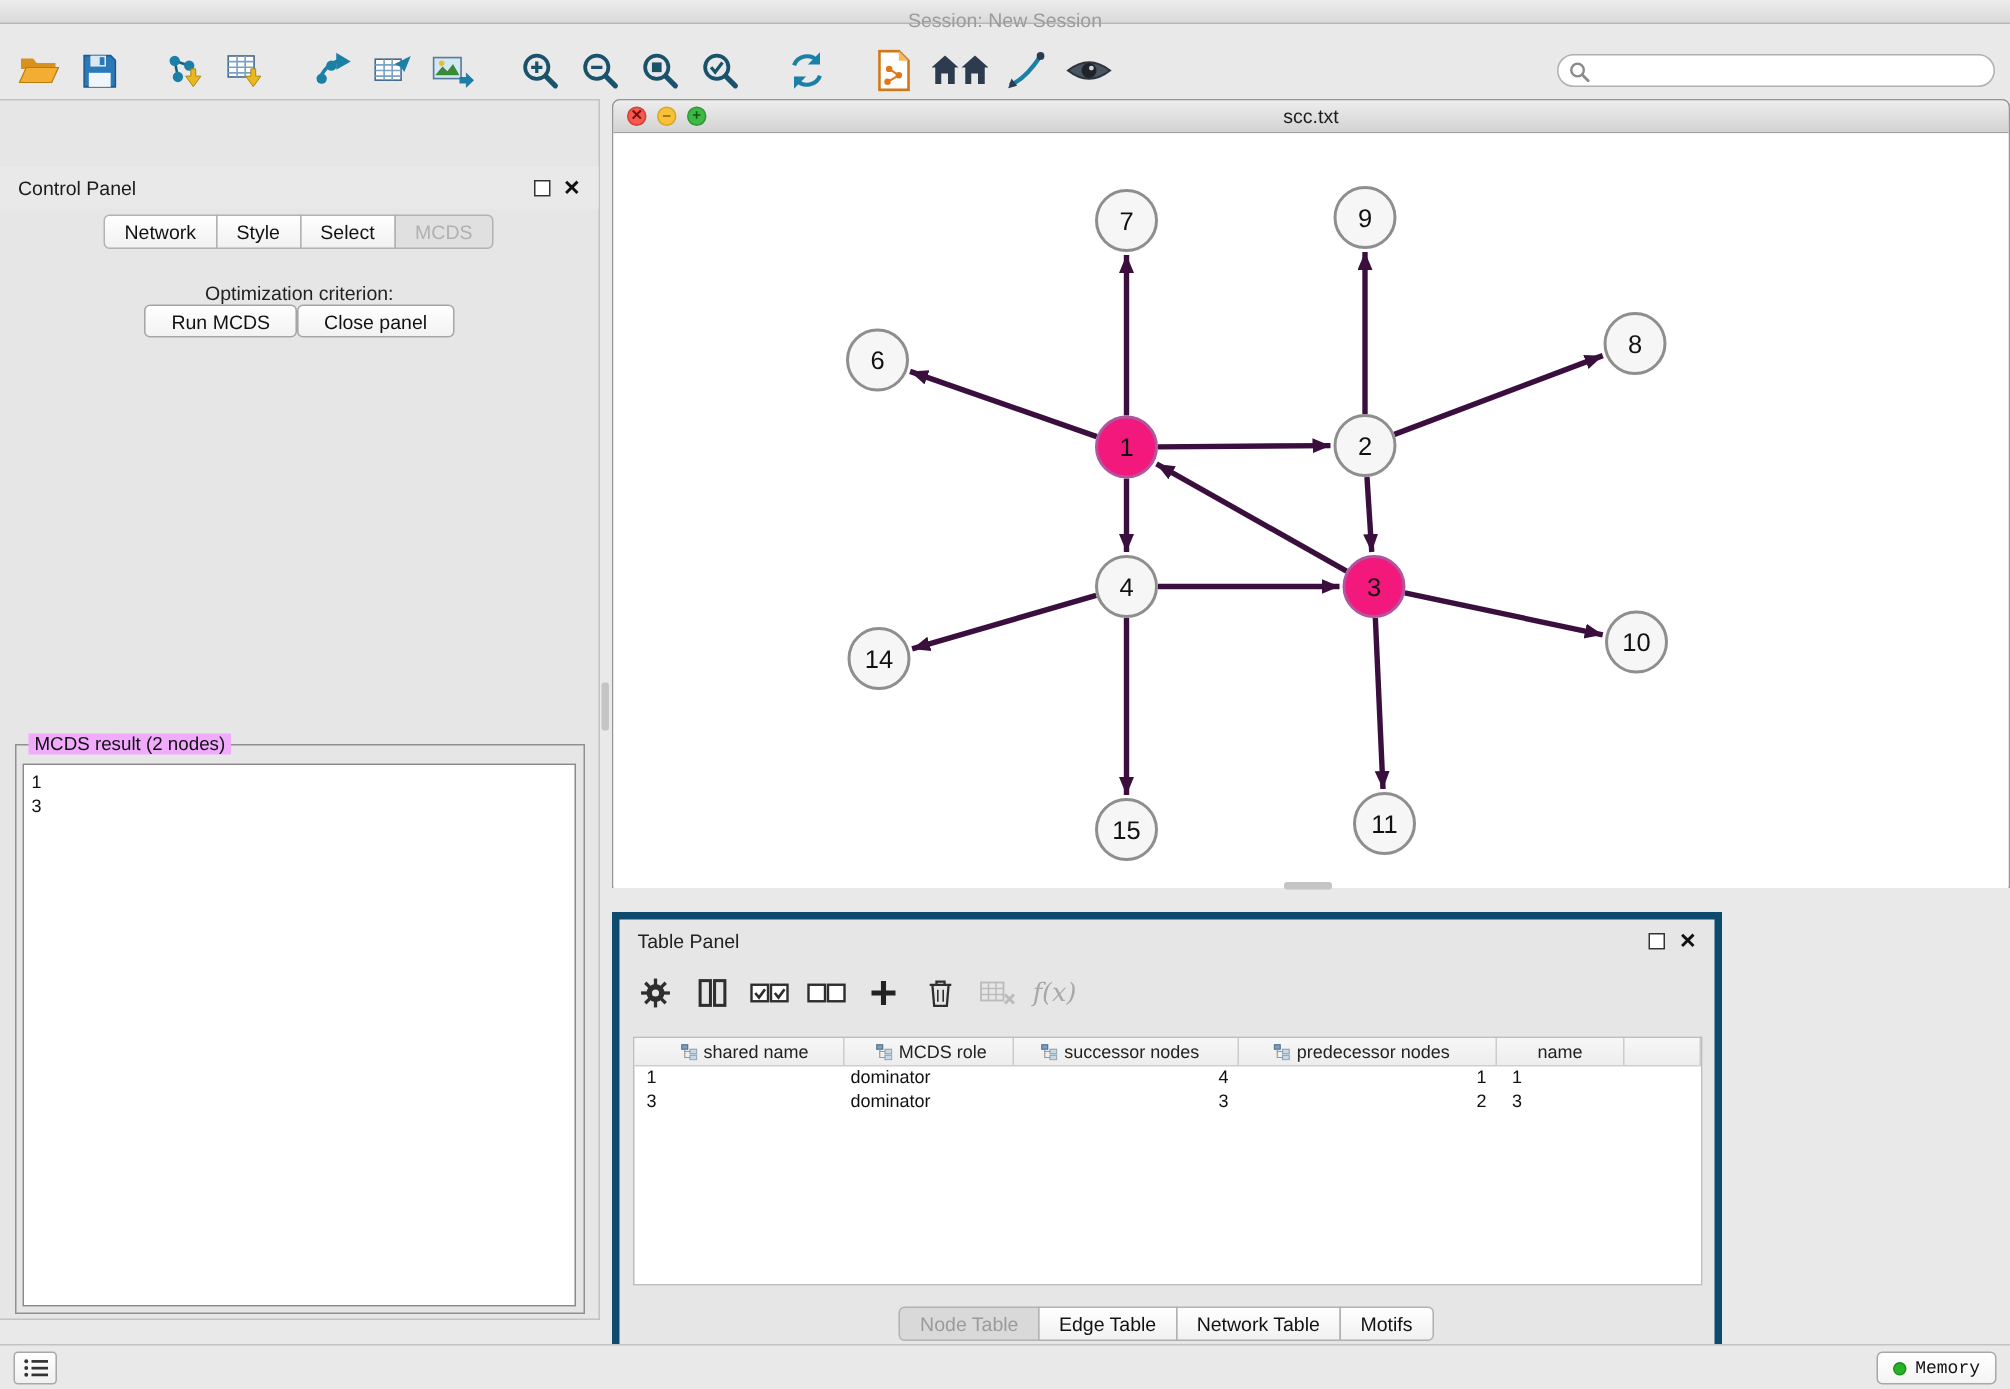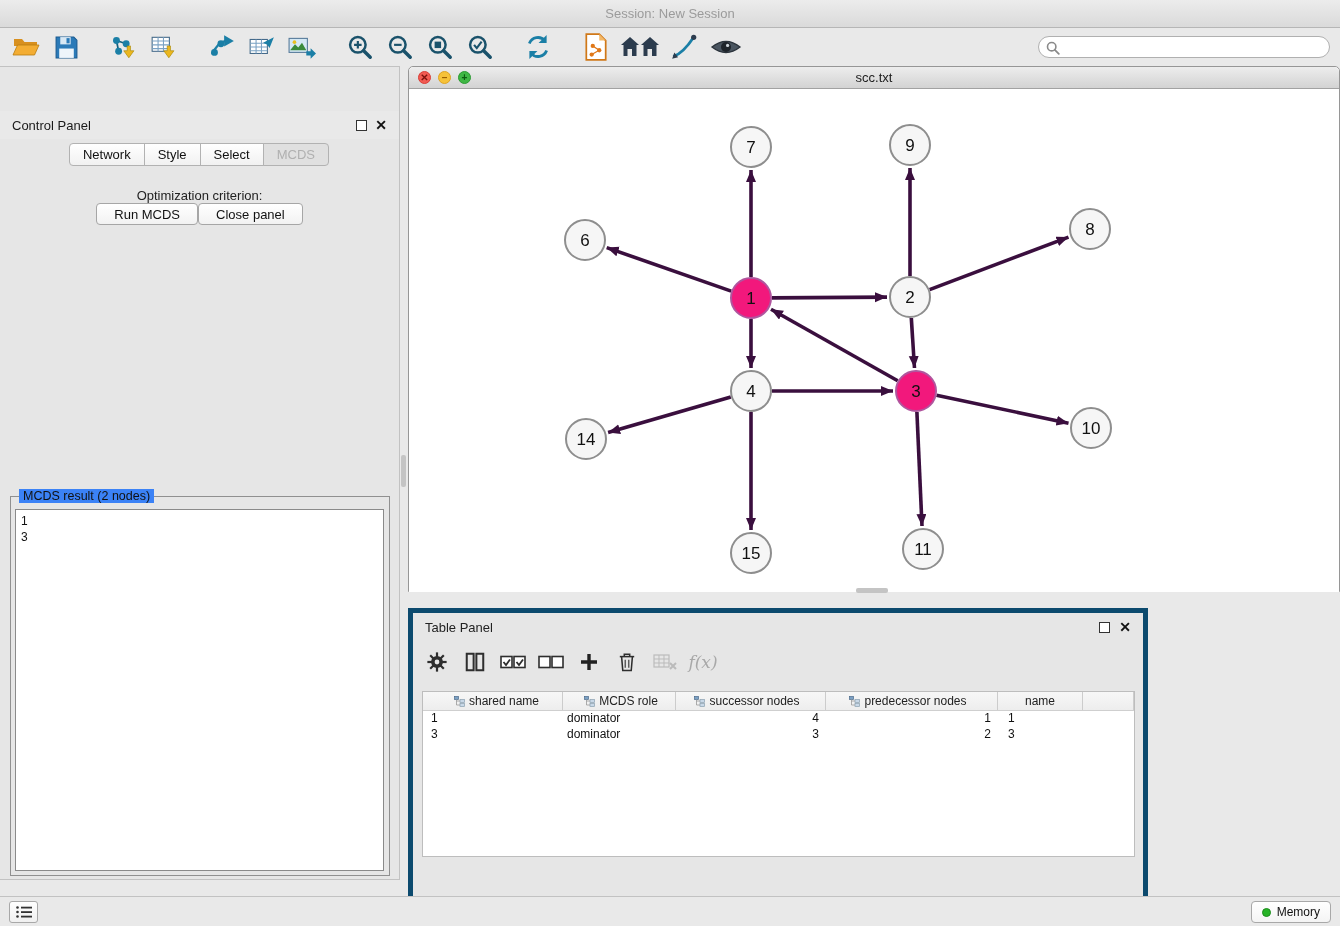--- a/index.html
+++ b/index.html
@@ -7,21 +7,21 @@
   body {
     font-family:"Liberation Sans",sans-serif;
     font-size:13px;
     background:#e9e9e9;
     position:relative;
     overflow:hidden;
     color:#222;
   }
   
   .titlebar {
-    position:absolute; top:0; left:0; right:0; height:28px;
+    position:absolute; top:0; left:0; right:0; height:16px;
     background:linear-gradient(#ececec,#dadada);
     border-bottom:1px solid #b6b6b6;
     text-align:center; line-height:28px;
     color:#9b9b9b; font-size:13px;
   }
   
   .toolbar {
     position:absolute; top:28px; left:0; right:0; height:38px;
     display:flex; align-items:center; padding:0 10px;
   }
@@ -69,21 +69,21 @@
   .aqua-btn {
     height:22px; padding:0 17px; font-size:13px; font-family:"Liberation Sans",sans-serif;
     background:linear-gradient(#ffffff,#f2f2f2);
     border:1px solid #a6a6a6; border-radius:4px; color:#111;
   }
   .result-box {
     position:absolute; left:10px; top:429px; width:380px; height:380px;
     border:1px solid #909090;
   }
   .result-box .legend {
-    position:absolute; top:-8px; left:8px; background:#3b82f6; padding:0 4px;
+    position:absolute; top:-8px; left:8px; background:#f0abfc; padding:0 4px;
     font-size:12.5px; color:#111;
   }
   .result-inner {
     position:absolute; left:4px; right:5px; top:12px; bottom:4px;
     background:#fff; border:1px solid #8a8a8a; padding:3px 5px;
     font-size:12px; line-height:16px; color:#111; overflow:hidden;
   }
   
   .network-window {
     position:absolute; left:408px; top:66px; width:932px; height:526px;
@@ -141,21 +141,21 @@
   .tp-tab {
     padding:3px 13px; font-size:13px; background:linear-gradient(#ffffff,#f1f1f1);
     border:1px solid #b2b2b2; margin-left:-1px; color:#111;
   }
   .tp-tab:first-child { border-radius:4px 0 0 4px; }
   .tp-tab:last-child { border-radius:0 4px 4px 0; }
   .tp-tab.active { background:#d9d9d9; color:#9b9b9b; }
   
   .statusbar {
     position:absolute; left:0; right:0; top:896px; height:30px;
-    background:#e9e9e9; border-top:1px solid #c2c2c2;
+    background:#e9e9e9; border-top:1px solid #c2c2c2;font-family:Liberation Mono, monospace;
   }
   .list-btn {
     position:absolute; left:9px; top:4px; width:29px; height:22px;
     background:linear-gradient(#fff,#f0f0f0); border:1px solid #a8a8a8; border-radius:3px;
     display:flex; align-items:center; justify-content:center;
   }
   .memory-btn {
     position:absolute; right:9px; top:4px; height:22px; padding:0 10px;
     background:linear-gradient(#fff,#f4f4f4); border:1px solid #a8a8a8; border-radius:4px;
     display:flex; align-items:center; gap:6px; font-size:12px; color:#111;
@@ -542,20 +542,26 @@
     <div class="trow">
       <div class="td c0">3</div>
       <div class="td c1">dominator</div>
       <div class="td c2">3</div>
       <div class="td c3">2</div>
       <div class="td c4">3</div>
       <div class="td cf"></div>
     </div>
   </div>
 
+  <div class="tp-tabs">
+    <div class="tp-tab active">Node Table</div>
+    <div class="tp-tab">Edge Table</div>
+    <div class="tp-tab">Network Table</div>
+    <div class="tp-tab">Motifs</div>
+  </div>
 </div>
 
 <div class="statusbar">
   <div class="list-btn">
     <svg width="18" height="16" viewBox="0 0 18 16">
       <circle cx="2.5" cy="3.5" r="1.3" fill="#333"></circle>
         <rect x="6" y="2.7" width="11" height="1.8" fill="#333"></rect>
       <circle cx="2.5" cy="8" r="1.3" fill="#333"></circle>
         <rect x="6" y="7.2" width="11" height="1.8" fill="#333"></rect>
       <circle cx="2.5" cy="12.5" r="1.3" fill="#333"></circle>

